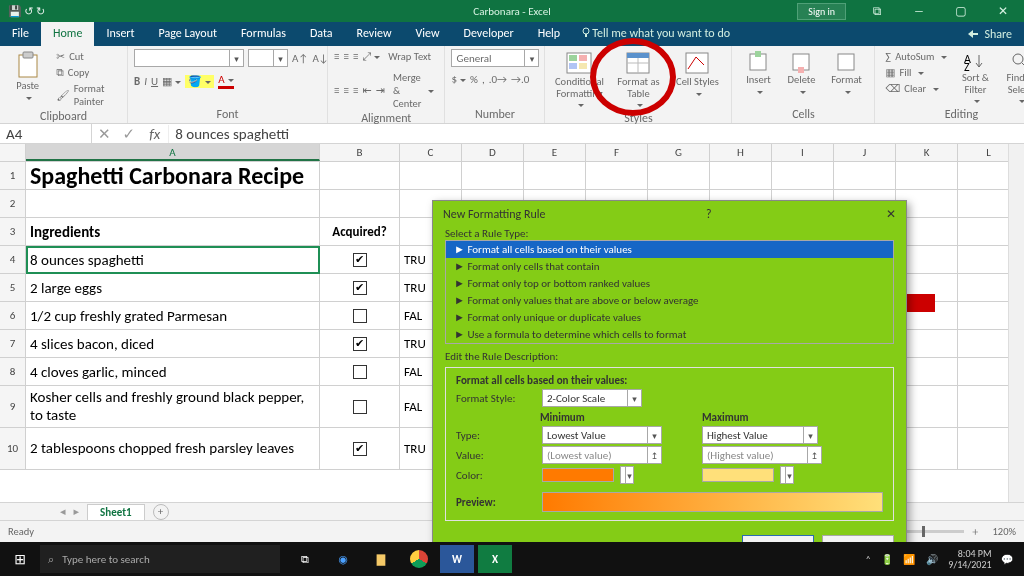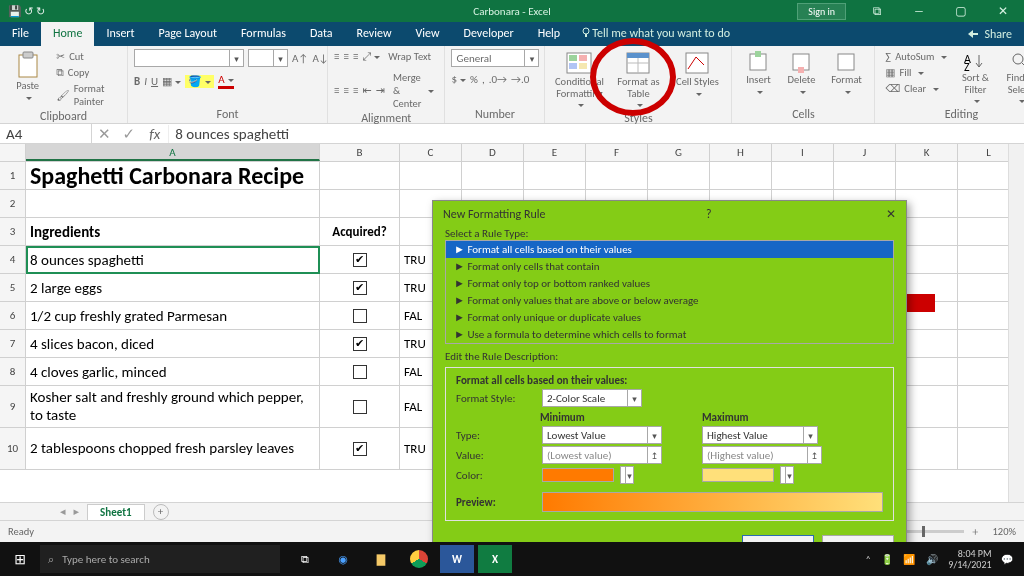--- a/index.html
+++ b/index.html
@@ -512,21 +512,21 @@
           <div class="c cOther"></div>
           <div class="c cOther"></div>
           <div class="c cOther"></div>
           <div class="c cOther"></div>
           <div class="c cOther"></div>
           <div class="c cOther"></div>
         </div>
         <div class="r tall">
           <div class="rh">9</div>
           <div class="c cA">
-            <span class="wrap">Kosher salt and freshly ground which pepper, to taste</span>
+            <span class="wrap">Kosher cells and freshly ground black pepper, to taste</span>
           </div>
           <div class="c cB">
             <span class="chkbox"></span>
           </div>
           <div class="c cOther">FAL</div>
           <div class="c cOther"></div>
           <div class="c cOther"></div>
           <div class="c cOther"></div>
           <div class="c cOther"></div>
           <div class="c cOther"></div>

